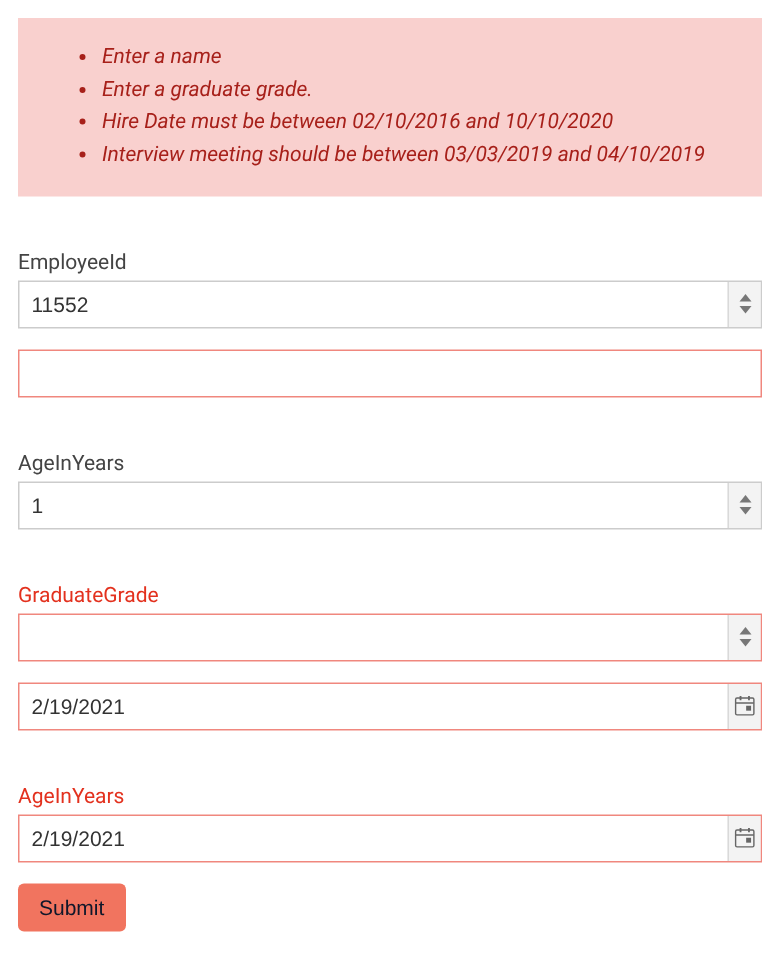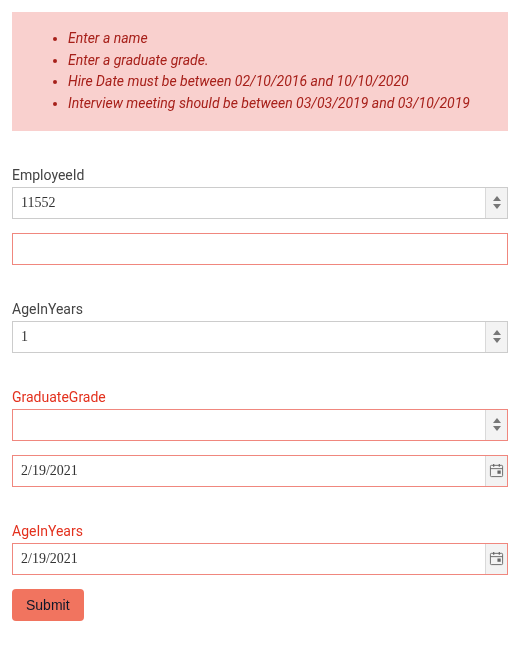--- a/index.html
+++ b/index.html
@@ -49,21 +49,20 @@
   .input-wrap.err { border-color: #f0877e; }
   .input-wrap input {
     border: none;
     outline: none;
     width: 100%;
     height: 100%;
     padding: 0 8px;
     font-size: 14px;
     background: transparent;
     color: #333;
-    font-family: Liberation Serif, serif;
   }
   .spinner, .datepick {
     width: 22px;
     height: 30px;
     flex: 0 0 22px;
     background: #f3f3f3;
     border-left: 1px solid #d9d9d9;
     display: flex;
     flex-direction: column;
     align-items: center;
@@ -90,21 +89,21 @@
 </head>
 <body>
 
 <div class="container">
 
   <div class="error-box">
     <ul>
       <li>Enter a name</li>
       <li>Enter a graduate grade.</li>
       <li>Hire Date must be between 02/10/2016 and 10/10/2020</li>
-      <li>Interview meeting should be between 03/03/2019 and 03/10/2019</li>
+      <li>Interview meeting should be between 03/03/2019 and 04/10/2019</li>
     </ul>
   </div>
 
   
   <div class="field">
     <span class="label">EmployeeId</span>
     <div class="input-wrap">
       <input type="text" value="11552" style="">
       <div class="spinner">
         <div class="up"></div>

